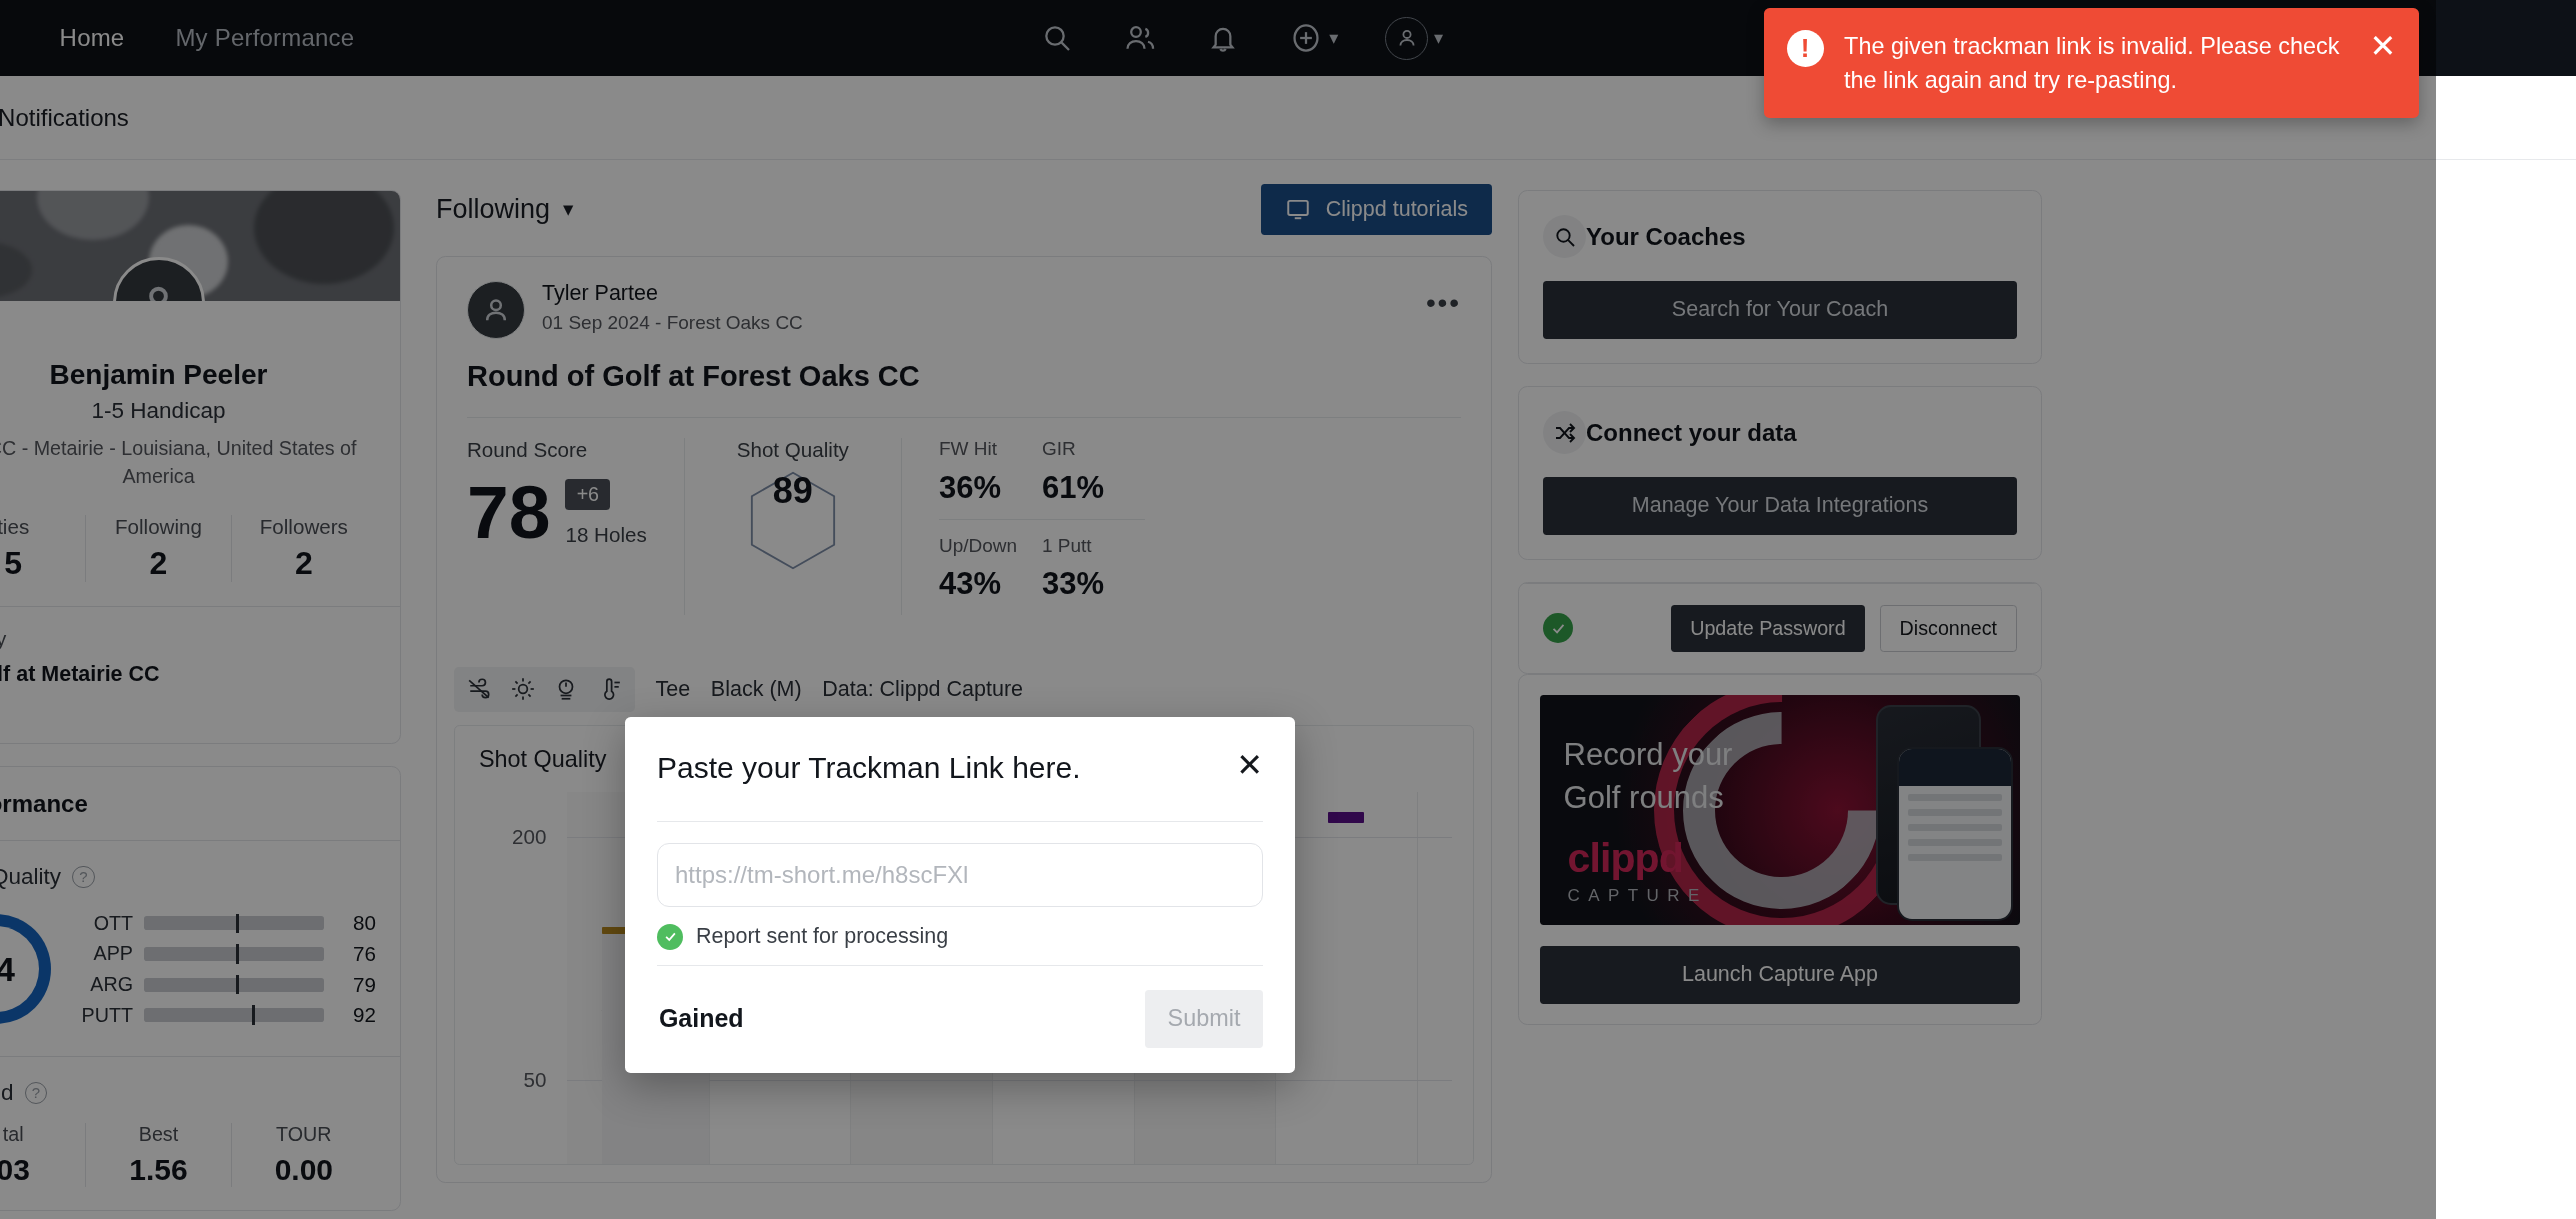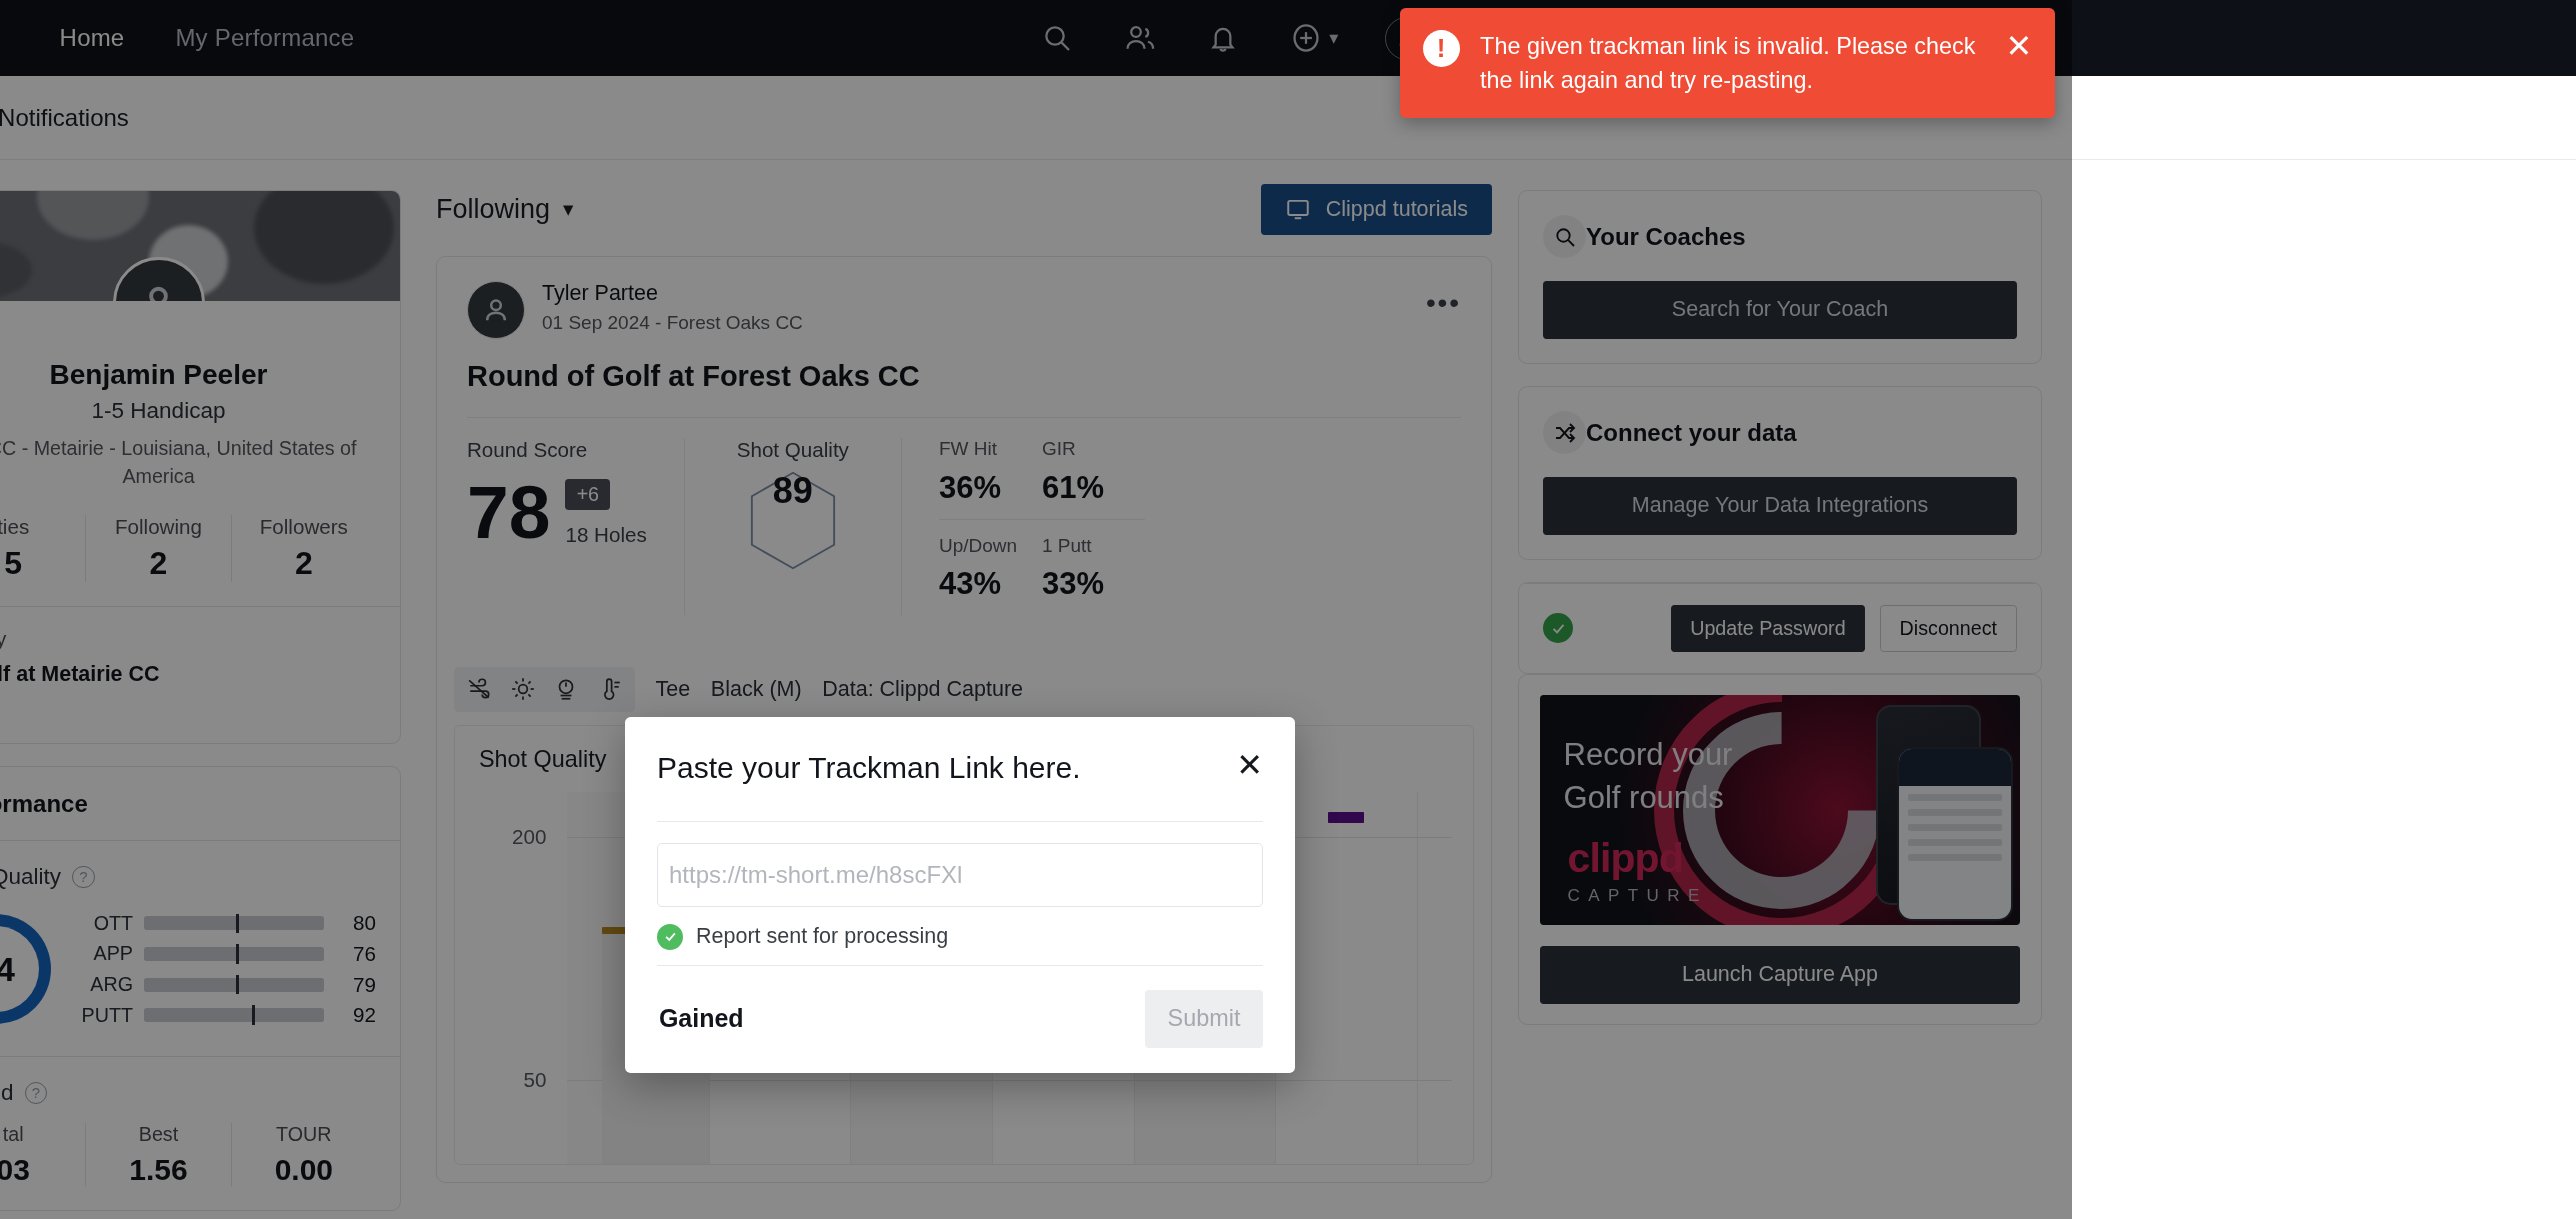--- a/index.html
+++ b/index.html
@@ -2,21 +2,21 @@
 <html style="font-size:15px"><head>
 <meta charset="utf-8">
 <style>
   * { box-sizing: border-box; margin: 0; padding: 0; }
   html, body {
     width: 2576px; height: 1220px;
     overflow: hidden;
     font-family: "Liberation Sans", sans-serif;
     background: #ffffff;
   }
-  #root { position: relative; width: 2072px; height: 1220px; }
+  #root { position: relative; width: 2436px; height: 1220px; }
 
   
   #page { position: absolute; inset: 0; }
 
   
   .navbar {
     position: absolute; left: 0; top: 0; width: 2576px; height: 76px;
     background: #0d1117; display: flex; align-items: center;
     z-index: 5;
   }
@@ -242,22 +242,22 @@
     position: absolute; left: 625px; top: 717px; width: 670px; height: 356px;
     background: #ffffff; border-radius: 5.6px; z-index: 70;
     box-shadow: 0 13px 41px rgba(0,0,0,.30);
     padding: 34px 32px 0;
   }
   .modal-head { display: flex; align-items: flex-start; }
   .modal-title { font-size: 30px; color: #12161c; }
   .modal-x { margin-left: auto; font-size: 32px; line-height: .9; cursor: pointer; color: #15181d; font-weight: 300;}
   .modal-rule { border-top: 0.9px solid #e6e8eb; margin-top: 36px; }
   .modal-input {
-    width: 100%; height: 64px; border: 0.9px solid #e2e4e8; border-radius: 5px;
-    margin-top: 20.6px; padding: 0 11px; font-size: 24px; color: #12161c;
+    width: 100%; height: 64px; border: 0.9px solid #e2e4e8; border-radius: 12px;
+    margin-top: 20.6px; padding: 0 17px; font-size: 24px; color: #12161c;
     font-family: "Liberation Sans", sans-serif; outline: none; background:#fff;
   }
   .modal-input::placeholder { color: #b2b6bc; }
   .modal-status { display: flex; align-items: center; gap: 13px; margin-top: 17px; }
   .modal-status .chk2 { width: 26px; height: 26px; border-radius: 50%; background: #4fbd5f;
               display:flex; align-items:center; justify-content:center; flex:none;}
   .modal-status .chk2 svg { width: 15px; height: 15px; stroke:#fff; fill:none; stroke-width: 2.8; }
   .modal-status-txt { font-size: 21.5px; color: #3a3f46; }
   .modal-rule2 { border-top: 0.9px solid #e6e8eb; margin-top: 15px; }
   .modal-foot { display: flex; align-items: center; margin-top: 24px; }

